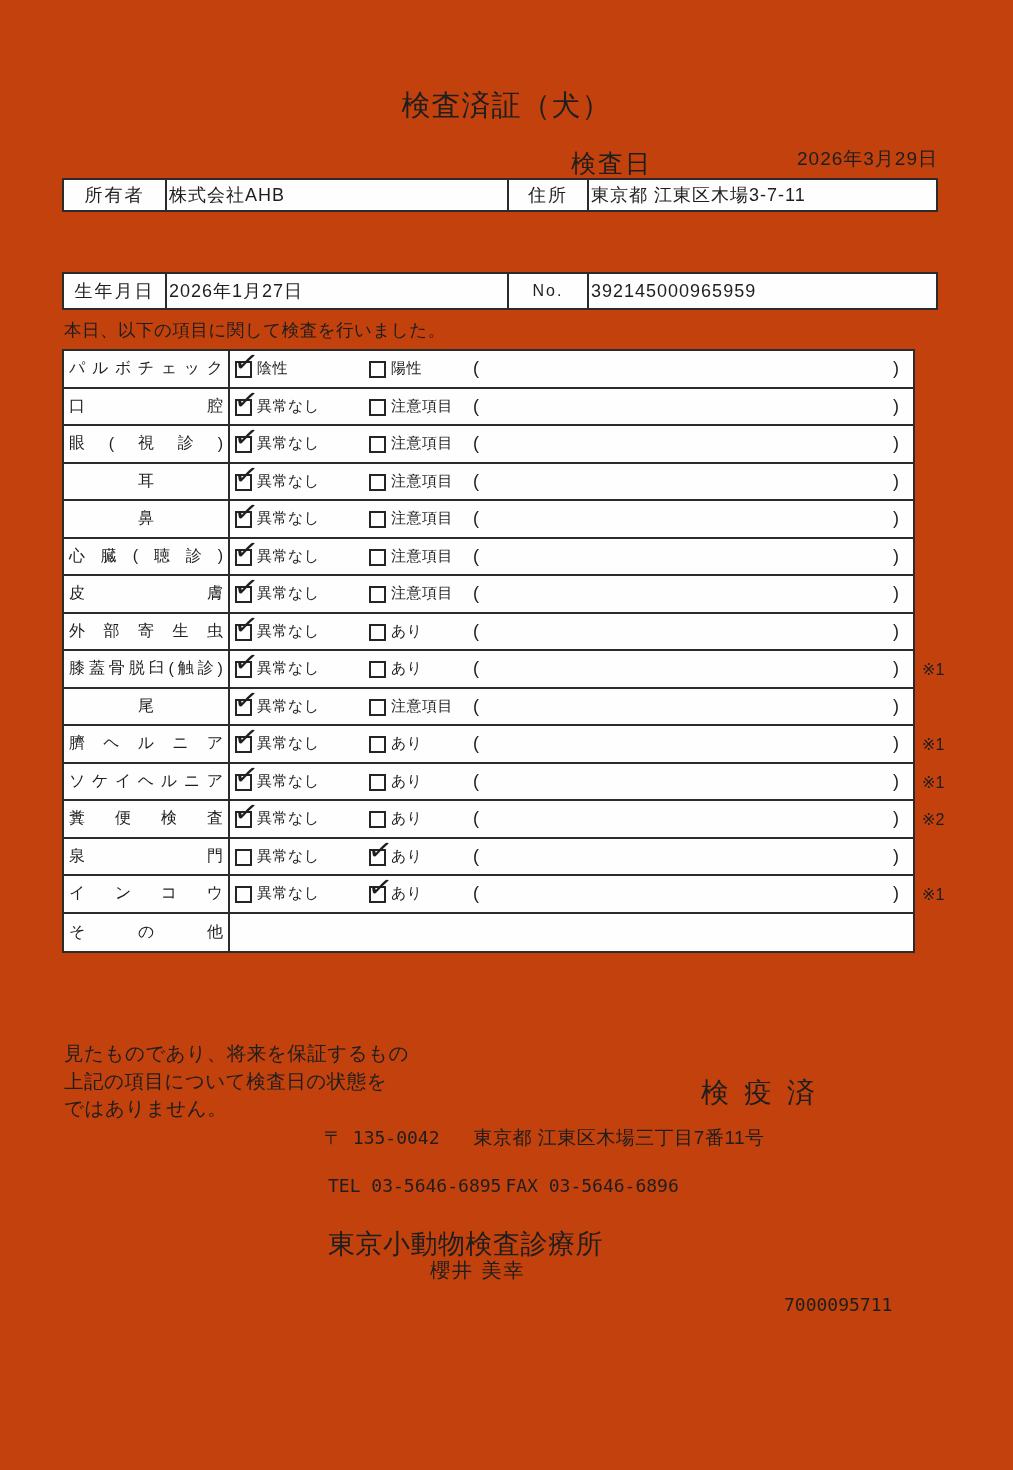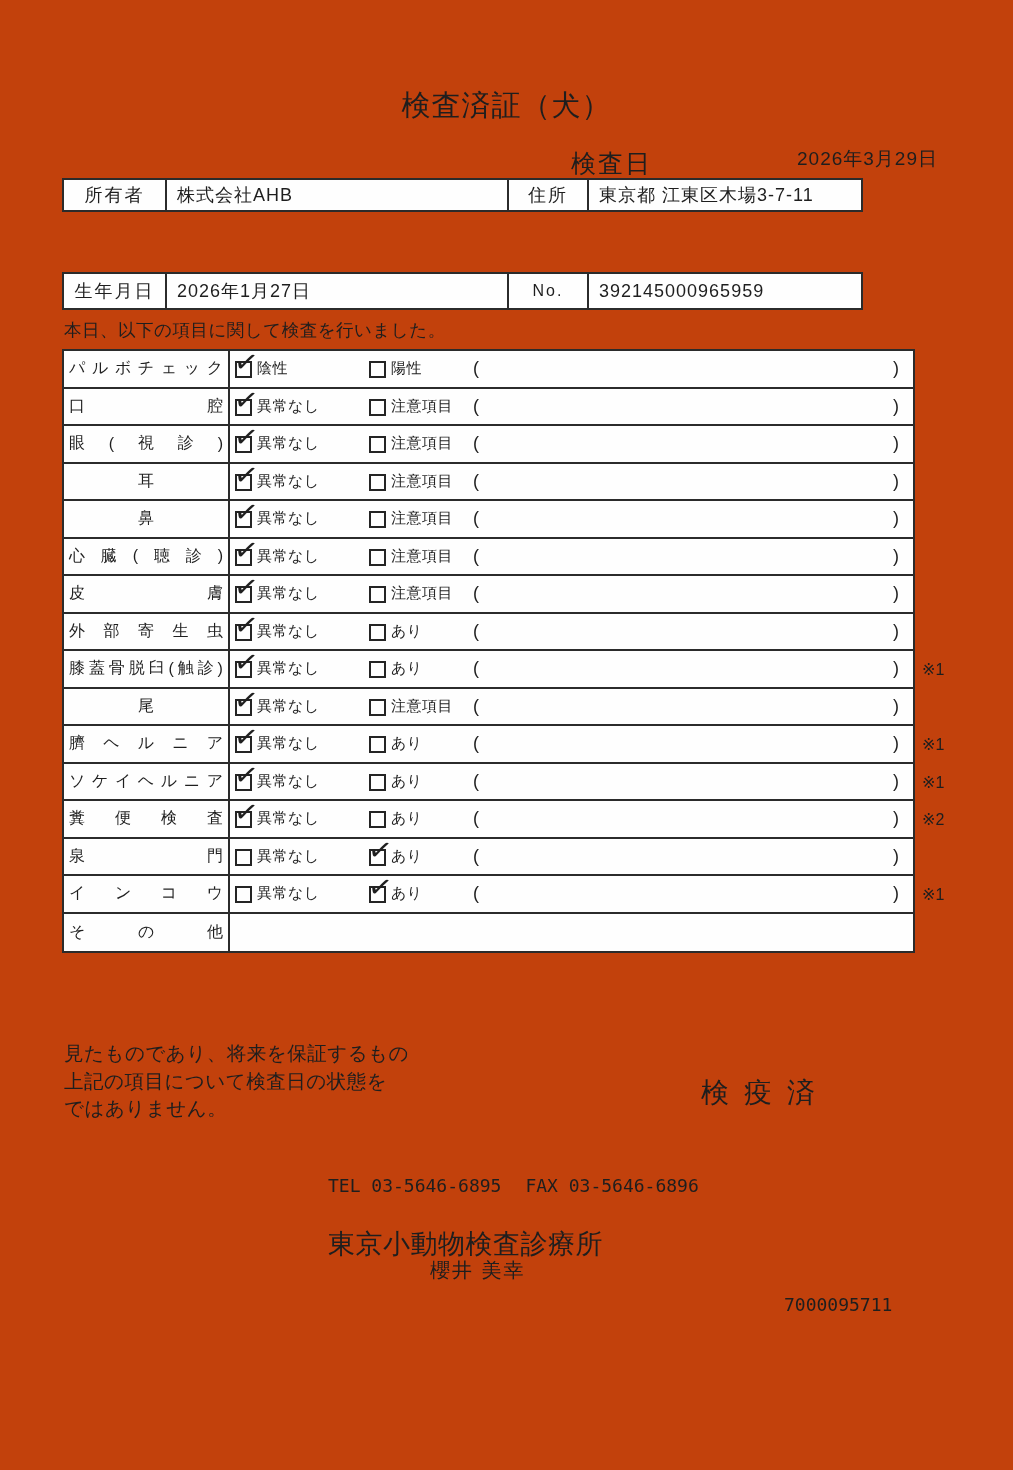--- a/index.html
+++ b/index.html
@@ -9,28 +9,28 @@
     font-family:"Liberation Sans","DejaVu Sans",sans-serif;
     overflow:hidden;
   }
   .abs { position:absolute; white-space:nowrap; }
 
   .title { top:86px; left:0; width:100%; text-align:center; font-size:29px; letter-spacing:1px; font-weight:500; }
 
   .insp-label { top:147px; left:571px; font-size:25px; letter-spacing:2px; }
   .insp-value { top:146px; right:75px; font-size:19px; letter-spacing:1px; }
 
-  .htable { position:absolute; left:62px; width:801px; display:flex; border:2px solid #2b2b2b; box-sizing:border-box; background:#fefefe; }
+  .htable { position:absolute; left:62px; width:876px; display:flex; border:2px solid #2b2b2b; box-sizing:border-box; background:#fefefe; }
   .t1 { top:178px; height:34px; }
   .t2 { top:229px; height:38px; }
   .t3 { top:272px; height:38px; }
   .hcell { display:flex; align-items:center; box-sizing:border-box; font-size:18px; overflow:hidden; }
   .hcell + .hcell { border-left:2px solid #2b2b2b; }
   .hcell.lab { justify-content:center; letter-spacing:2px; }
-  .hcell.val { padding-left:10px; letter-spacing:1px; }
+  .hcell.val { padding-left:2px; letter-spacing:1px; }
   .w101 { width:101px; flex:none; } .w342 { width:342px; flex:none; }
   .w80  { width:80px;  flex:none; } .w95  { width:95px;  flex:none; }
   .w90  { width:90px;  flex:none; } .grow { flex:1; }
   .weight-val { justify-content:flex-end; padding-right:16px; }
   .weight-unit { font-size:15px; margin-left:14px; }
   .no-label { font-size:16px; letter-spacing:0; }
 
   .intro { top:318px; left:64px; font-size:17.5px; letter-spacing:0.5px; }
 
   .ctable { position:absolute; left:62px; top:349px; width:853px; border:2px solid #2b2b2b; box-sizing:border-box; background:#fefefe; }
@@ -54,21 +54,21 @@
   .fline.indent { padding-left:50px; }
 
   .disclaimer { top:1040px; left:64px; font-size:19.5px; line-height:27.5px; letter-spacing:0.5px; }
 
   .stamp { top:1074px; left:701px; font-size:28px; letter-spacing:15px; font-weight:500; }
 
   .mono { font-family:"DejaVu Sans Mono","Liberation Mono",monospace; }
   .postal-line { top:1125px; left:324px; font-size:18px; }
   .postal-line .addr { font-size:19px; margin-left:34px; letter-spacing:0.5px; font-family:"Liberation Sans","DejaVu Sans",sans-serif; }
   .tel-line { top:1175px; left:328px; font-size:18px; }
-  .tel-line .fax { margin-left:24px; }
+  .tel-line .fax { margin-left:4px; }
   .clinic-name { top:1226px; left:328px; font-size:27px; letter-spacing:0.5px; }
   .vet-name { top:1257px; left:430px; font-size:20px; letter-spacing:2px; }
   .serial { top:1294px; left:764px; font-size:18px;margin-left:20px; }
 </style>
 </head>
 <body>
 
 <div class="page">
 
   <div class="abs title">検査済証（犬）</div>
@@ -351,20 +351,23 @@
 
 
   <div class="abs disclaimer" id="disclaimer">
       <div class="dline">見たものであり、将来を保証するもの</div>
       <div class="dline">上記の項目について検査日の状態を</div>
       <div class="dline">ではありません。</div>
     </div>
 
   <div class="abs stamp">検疫済</div>
 
+  <div class="abs postal-line mono">
+    <span>〒 135-0042</span><span class="addr">東京都 江東区木場三丁目7番11号</span>
+  </div>
 
   <div class="abs tel-line mono">
     <span>TEL 03-5646-6895</span><span class="fax">FAX 03-5646-6896</span>
   </div>
 
   <div class="abs clinic-name">東京小動物検査診療所</div>
   <div class="abs vet-name">櫻井 美幸</div>
   <div class="abs serial mono">7000095711</div>
 
 </div>

